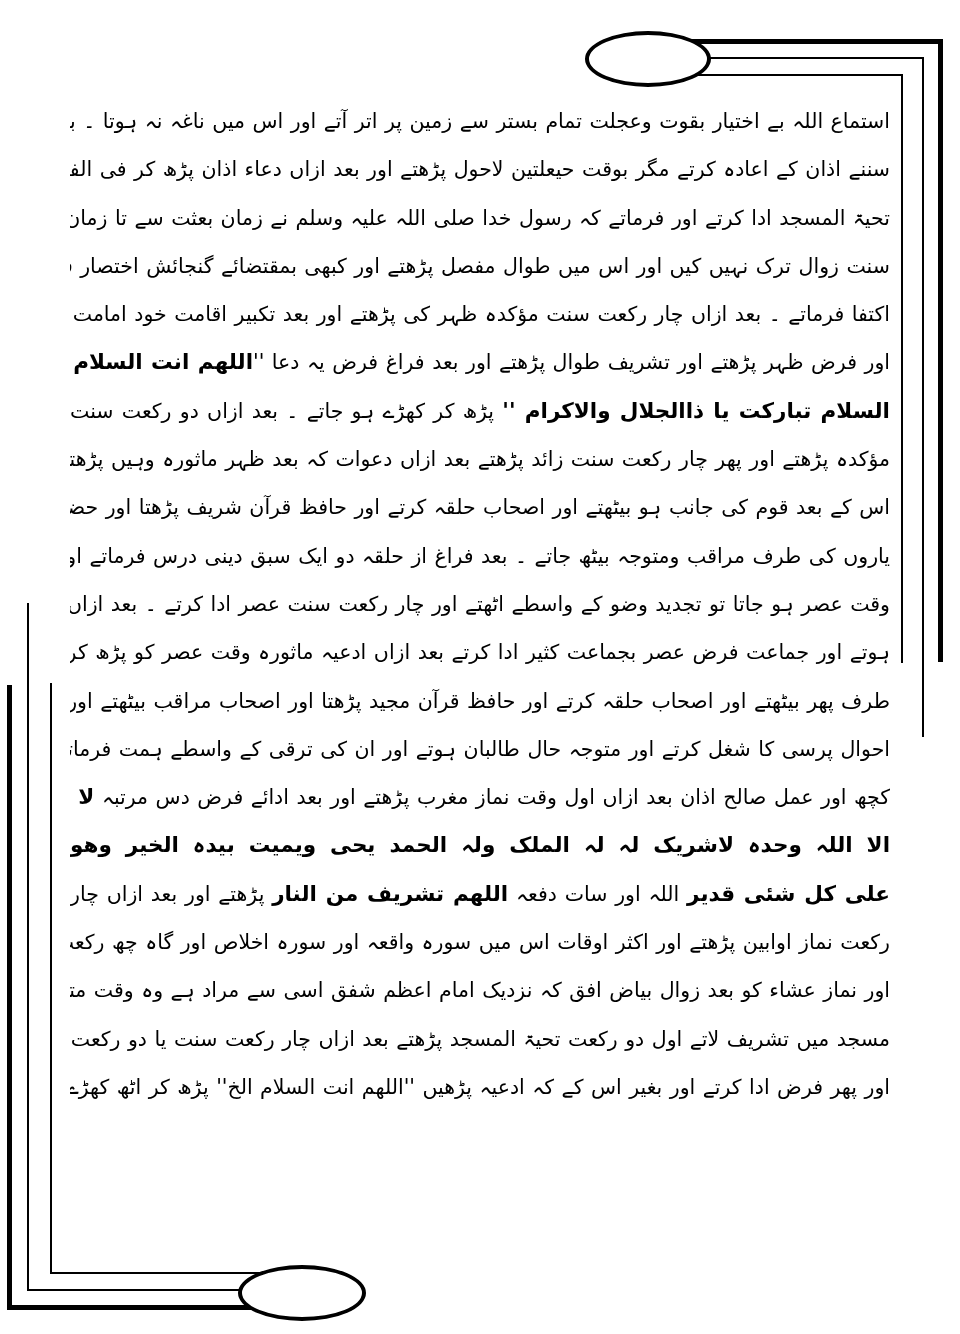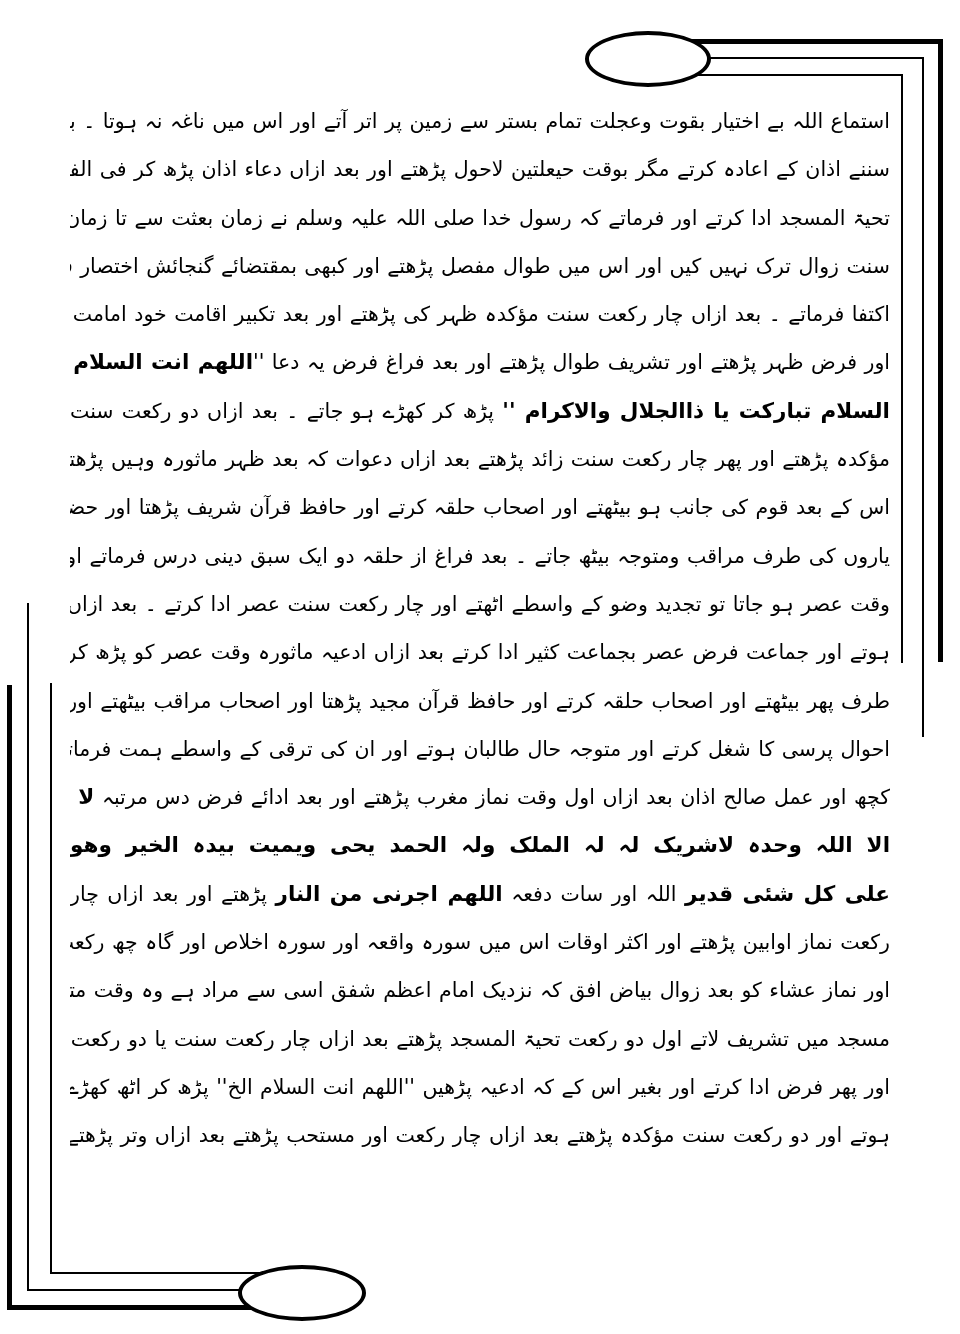--- a/index.html
+++ b/index.html
@@ -81,21 +81,20 @@
       <div class="t-line"><span class="bold">السلام تبارکت یا ذاالجلال والاکرام ''</span><span> پڑھ کر کھڑے ہو جاتے ۔ بعد ازاں دو رکعت سنت</span></div>
       <div class="t-line"><span>مؤکدہ پڑھتے اور پھر چار رکعت سنت زائد پڑھتے بعد ازاں دعوات کہ بعد ظہر ماثورہ وہیں پڑھتے</span></div>
       <div class="t-line"><span>اس کے بعد قوم کی جانب ہو بیٹھتے اور اصحاب حلقہ کرتے اور حافظ قرآن شریف پڑھتا اور حضرت</span></div>
       <div class="t-line"><span>یاروں کی طرف مراقب ومتوجہ بیٹھ جاتے ۔ بعد فراغ از حلقہ دو ایک سبق دینی درس فرماتے اور جب</span></div>
       <div class="t-line"><span>وقت عصر ہو جاتا تو تجدید وضو کے واسطے اٹھتے اور چار رکعت سنت عصر ادا کرتے ۔ بعد ازاں خود امام</span></div>
       <div class="t-line"><span>ہوتے اور جماعت فرض عصر بجماعت کثیر ادا کرتے بعد ازاں ادعیہ ماثورہ وقت عصر کو پڑھ کر قوم کی</span></div>
       <div class="t-line"><span>طرف پھر بیٹھتے اور اصحاب حلقہ کرتے اور حافظ قرآن مجید پڑھتا اور اصحاب مراقب بیٹھتے اور کبھی</span></div>
       <div class="t-line"><span>احوال پرسی کا شغل کرتے اور متوجہ حال طالبان ہوتے اور ان کی ترقی کے واسطے ہمت فرماتے ۔ کبھی</span></div>
       <div class="t-line"><span>کچھ اور عمل صالح اذان بعد ازاں اول وقت نماز مغرب پڑھتے اور بعد ادائے فرض دس مرتبہ </span><span class="bold">لا الہ</span></div>
       <div class="t-line"><span class="bold">الا اللہ وحدہ لاشریک لہ لہ الملک ولہ الحمد یحی ویمیت بیدہ الخیر وھو</span></div>
-      <div class="t-line"><span class="bold">علی کل شئی قدیر</span><span> اللہ اور سات دفعہ </span><span class="bold">اللھم اجرنی من النار</span><span> پڑھتے اور بعد ازاں چار</span></div>
+      <div class="t-line"><span class="bold">علی کل شئی قدیر</span><span> اللہ اور سات دفعہ </span><span class="bold">اللھم تشریف من النار</span><span> پڑھتے اور بعد ازاں چار</span></div>
       <div class="t-line"><span>رکعت نماز اوابین پڑھتے اور اکثر اوقات اس میں سورہ واقعہ اور سورہ اخلاص اور گاہ چھ رکعت پڑھتے</span></div>
       <div class="t-line"><span>اور نماز عشاء کو بعد زوال بیاض افق کہ نزدیک امام اعظم شفق اسی سے مراد ہے وہ وقت متفق علیہ ہے</span></div>
       <div class="t-line"><span>مسجد میں تشریف لاتے اول دو رکعت تحیۃ المسجد پڑھتے بعد ازاں چار رکعت سنت یا دو رکعت گزارتے</span></div>
       <div class="t-line"><span>اور پھر فرض ادا کرتے اور بغیر اس کے کہ ادعیہ پڑھیں ''اللھم انت السلام الخ'' پڑھ کر اٹھ کھڑے</span></div>
-      <div class="t-line"><span>ہوتے اور دو رکعت سنت مؤکدہ پڑھتے بعد ازاں چار رکعت اور مستحب پڑھتے بعد ازاں وتر پڑھتے</span></div>
     </div>
 
 </div>
 
 </body></html>

